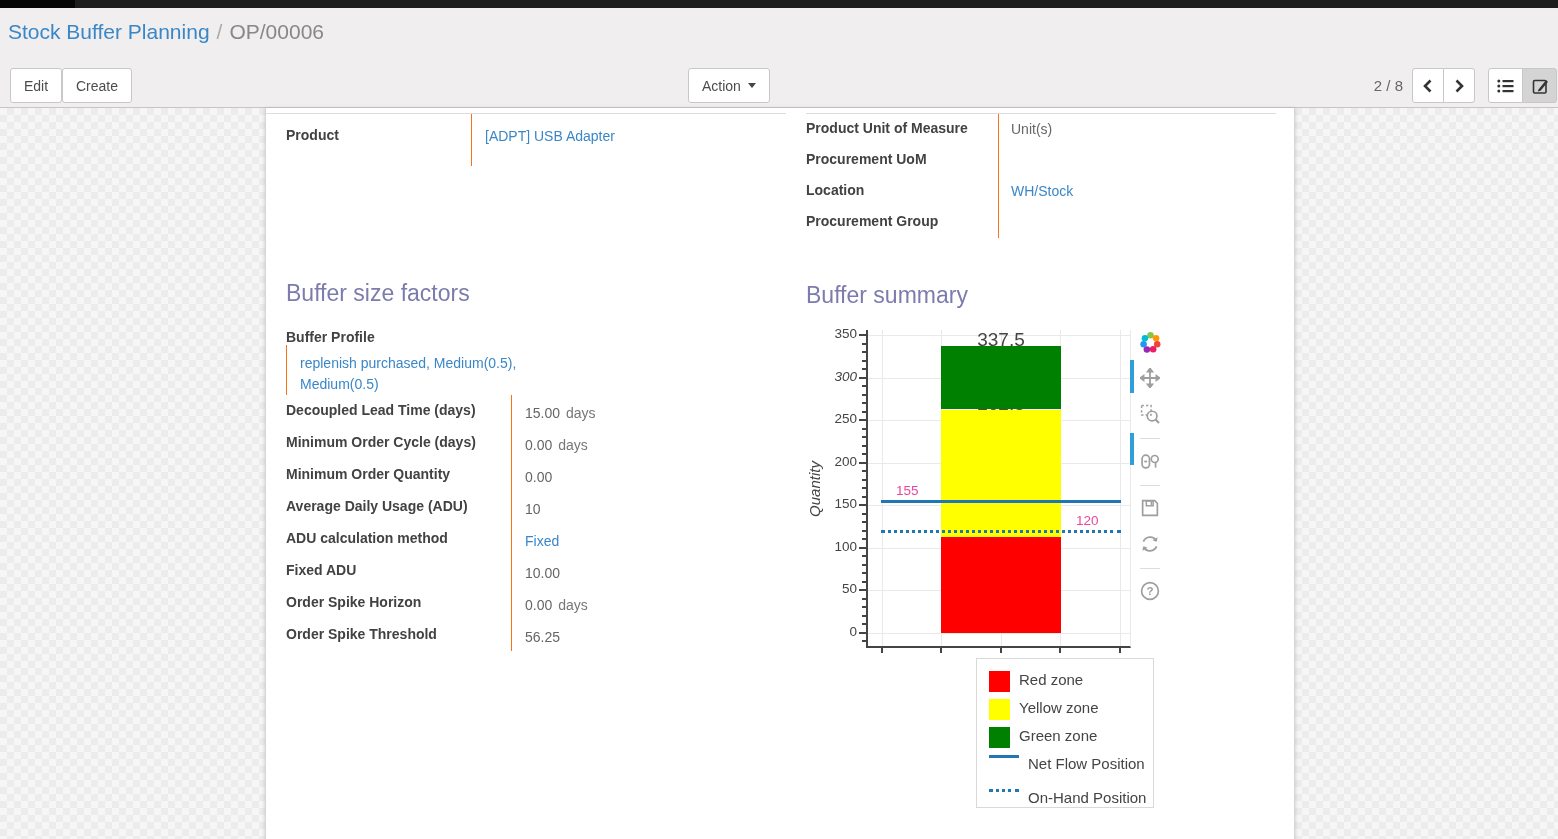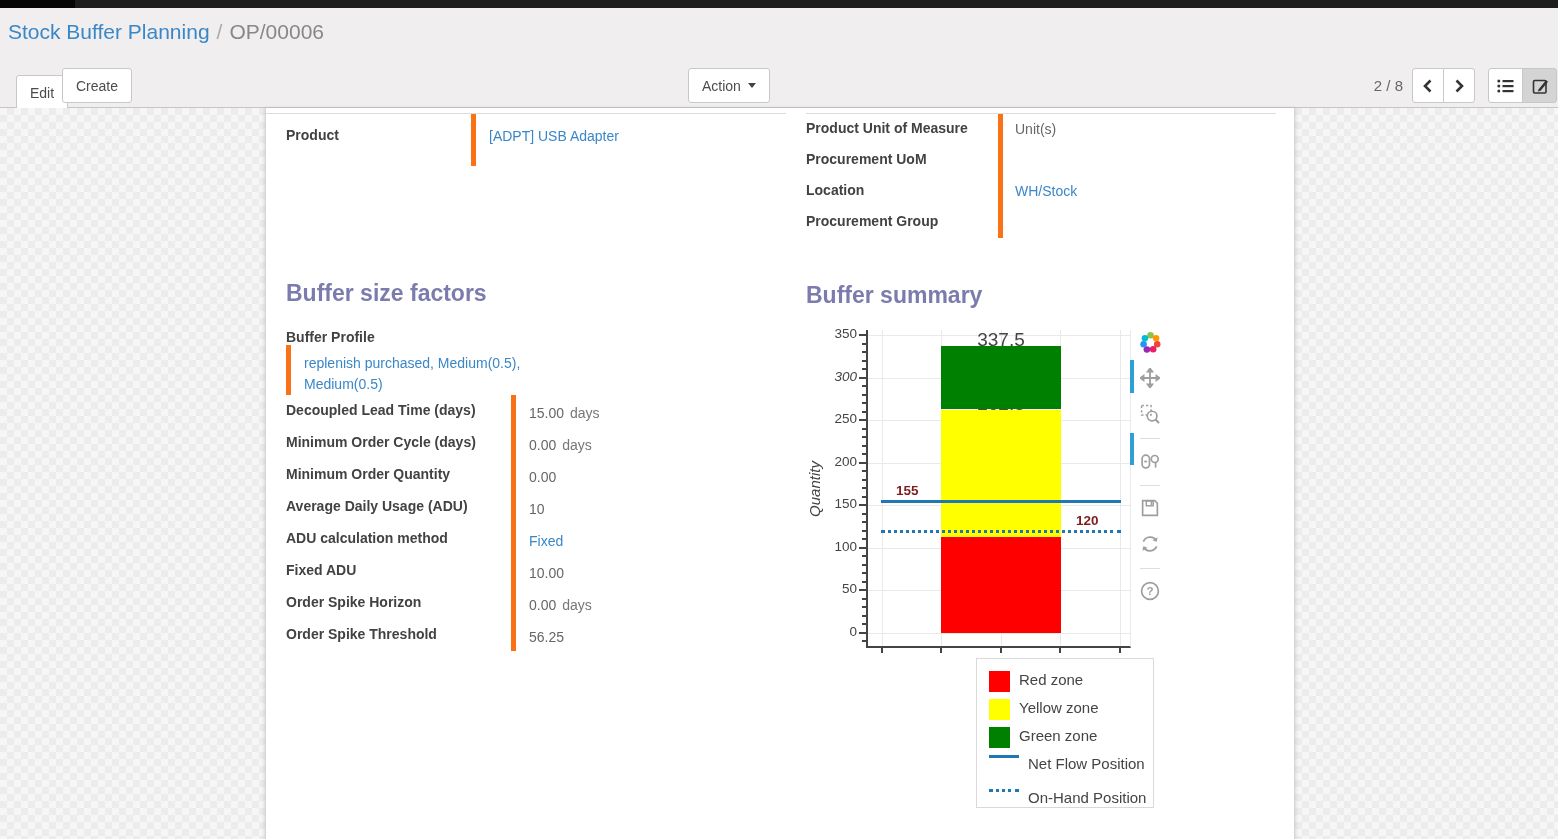--- a/index.html
+++ b/index.html
@@ -9,21 +9,21 @@
   
   .topbar{position:absolute;left:0;top:0;width:1558px;height:8px;background:#1d1d1d;}
   .topbar .seg{position:absolute;left:0;top:0;width:75px;height:8px;background:#060606;}
 
   
   .control-panel{position:absolute;left:0;top:8px;width:1558px;height:100px;background:#f0eeee;border-bottom:1px solid #c9c5c5;}
   .breadcrumb{position:absolute;left:8px;top:12px;font-size:21px;color:#888;}
   .breadcrumb a{color:#3a87c8;text-decoration:none;cursor:pointer;}
   .breadcrumb .sep{color:#aaa;margin:0 7px;}
   .btn{display:inline-flex;align-items:center;justify-content:center;height:35px;background:#fff;border:1px solid #c8c8c8;border-radius:3px;font-size:14px;color:#4c4c4c;padding:0 13px;cursor:pointer;font-family:"Liberation Sans",sans-serif;}
-  #edit-btn{position:absolute;left:16px;top:60px;margin-top:7px;}
+  #edit-btn{position:absolute;left:10px;top:60px;}
   #create-btn{position:absolute;left:62px;top:60px;}
   #action-btn{position:absolute;left:688px;top:60px;}
   .caret{display:inline-block;width:0;height:0;border-left:4px solid transparent;border-right:4px solid transparent;border-top:5px solid #444;margin-left:7px;}
   .right-cluster{position:absolute;right:1px;top:60px;display:flex;align-items:center;}
   .pager-text{font-size:15px;color:#666;margin-right:9px;}
   .btn-group{display:inline-flex;}
   .btn-group .btn{border-radius:0;padding:0;}
   .btn-group .btn:first-child{border-radius:3px 0 0 3px;}
   .btn-group .btn:last-child{border-radius:0 3px 3px 0;margin-left:-1px;}
   .pager-group{margin-right:13px;}
@@ -36,31 +36,31 @@
     background:conic-gradient(#ececec 0 25%,#f7f6f6 0 50%,#ececec 0 75%,#f7f6f6 0) 0 0/14px 14px;}
   .sheet{position:absolute;left:265px;top:0;width:1030px;height:731px;background:#fff;
     border-left:1px solid #d6d6d6;border-right:1px solid #d6d6d6;box-shadow:0 1px 4px rgba(0,0,0,.18);}
 
   
   .fgroup{position:absolute;border-top:1px solid #ddd;}
   #left-group{left:0;top:5px;width:520px;}
   #right-group{left:540px;top:5px;width:470px;}
   .frow{display:flex;}
   .flabel{font-size:14px;font-weight:bold;color:#424242;}
-  .fval{border-left:5px solid #f97316;font-size:14px;color:#666;flex:1;}
+  .fval{border-left:1px solid #f97316;font-size:14px;color:#666;flex:1;}
   #left-group .frow{min-height:52px;}
   #left-group .flabel{width:205px;padding:13px 10px 0 20px;}
   #left-group .fval{padding:14px 0 0 13px;}
   #right-group .frow{min-height:31px;}
   #right-group .flabel{width:192px;padding:6px 8px 0 0;}
   #right-group .fval{padding:7px 0 0 12px;}
   a.val-link{color:#3a87c8;text-decoration:none;cursor:pointer;}
   .suffix{color:#777;margin-left:6px;}
 
-  .section-title{position:absolute;font-size:23px;font-weight:bold;color:#7c7bad;}
+  .section-title{position:absolute;font-size:23px;font-weight:normal;color:#7c7bad;}
   #factors-title{left:20px;top:172px;}
   #summary-title{left:540px;top:174px;}
 
   #factors-table{position:absolute;left:20px;top:214px;width:492px;}
   #factors-table .frow{min-height:32px;}
   #factors-table .frow.tall{min-height:54px;flex-direction:column;}
   #factors-table .flabel{width:225px;padding:7px 8px 0 0;}
   #factors-table .fval{padding:8px 0 0 13px;line-height:21px;max-width:267px;}
 
   
@@ -71,21 +71,21 @@
     border-left:2px solid #444;border-bottom:2px solid #444;border-right:1px solid #e9e9e9;}
   .hgrid{position:absolute;left:0;width:100%;height:1px;background:#e9e9e9;}
   .vgrid{position:absolute;top:0;height:100%;width:1px;background:#e9e9e9;}
   .tickM{position:absolute;left:-9px;width:8px;height:2px;background:#444;}
   .tickm{position:absolute;left:-6px;width:5px;height:2px;background:#444;}
   .tickX{position:absolute;bottom:-7px;width:2px;height:5px;background:#444;}
   .ylab{position:absolute;left:-49px;width:38px;text-align:right;font-size:13.5px;color:#444;}
   .zone{position:absolute;}
   .zlabel{position:absolute;text-align:center;font-size:19px;}
   .hline{position:absolute;height:0;}
-  .llabel{position:absolute;font-size:13.5px;color:#7f1d1d;font-weight:bold;}
+  .llabel{position:absolute;font-size:13.5px;color:#ec4899;}
 
   
   #modebar{position:absolute;left:330px;top:10px;width:28px;}
   .mb-item{width:24px;height:24px;margin:0 0 12px 2px;display:flex;align-items:center;justify-content:center;cursor:pointer;}
   .mb-sep{width:20px;height:1px;background:#ddd;margin:0 0 10px 4px;}
   .mb-active-bar{position:absolute;width:4px;background:#2f9fd8;left:-6px;}
   #bar-pan{top:40px;height:33px;}
   #bar-compare{top:113px;height:32px;}
 
   

